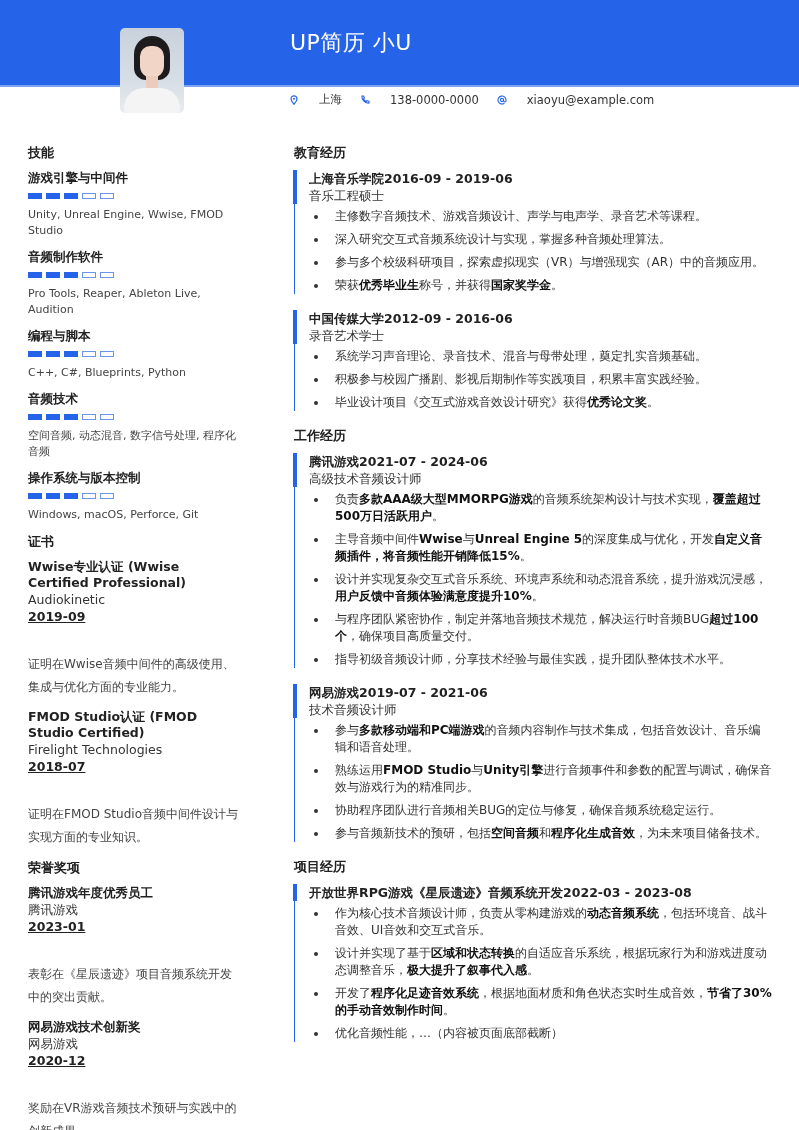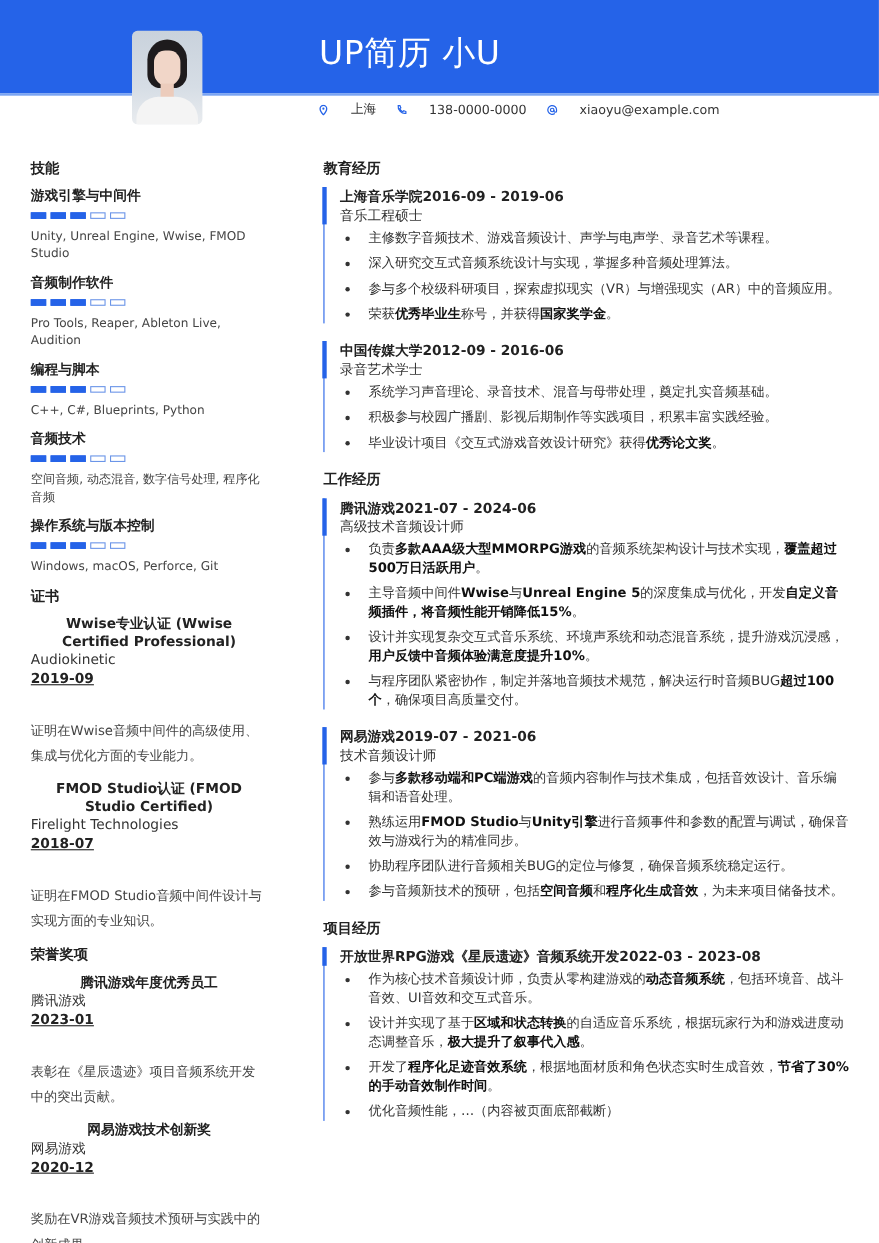--- a/index.html
+++ b/index.html
@@ -7,37 +7,37 @@
   body { font-family: "DejaVu Sans", "Liberation Sans", sans-serif; color: #222; position: relative; }
 
   .header-band { position: absolute; left: 0; top: 0; width: 799px; height: 85px; background: #2563e8; }
   .header-line { position: absolute; left: 0; top: 85px; width: 799px; height: 2px; background: #7aa4f2; }
   .avatar { position: absolute; left: 120px; top: 28px; width: 64px; height: 85px; border-radius: 5px;
     background: linear-gradient(180deg, #c9d2dc 0%, #d6dde5 60%, #e9ecef 100%); overflow: hidden; }
   .avatar .hair { position: absolute; left: 14px; top: 8px; width: 36px; height: 44px; border-radius: 18px 18px 12px 12px; background: #1e1b1d; }
   .avatar .face { position: absolute; left: 20px; top: 18px; width: 24px; height: 32px; border-radius: 12px 12px 14px 14px; background: #f1d6c8; }
   .avatar .neck { position: absolute; left: 26px; top: 48px; width: 12px; height: 14px; background: #ecccbc; }
   .avatar .body { position: absolute; left: 4px; top: 60px; width: 56px; height: 30px; border-radius: 20px 20px 0 0; background: #f4f4f4; }
-  .name { position: absolute; left: 290px; top: 28px; font-size: 30px; color: #fff; font-weight: 500; letter-spacing: 0.5px; }
+  .name { position: absolute; left: 290px; top: 28px; font-size: 22px; color: #fff; font-weight: 500; letter-spacing: 0.5px; }
 
   .contacts { position: absolute; left: 289px; top: 92px; display: flex; gap: 18px; font-size: 11.5px; color: #333; align-items: center; }
   .contact { display: flex; align-items: center; gap: 20px; }
   .contact svg { width: 10px; height: 10px; }
 
   .left { position: absolute; left: 28px; top: 144px; width: 215px; }
   .right { position: absolute; left: 294px; top: 144px; width: 478px; }
 
   .sec-title { font-size: 13px; font-weight: bold; color: #222; margin-bottom: 8px; }
   .skill-name { font-size: 12.5px; font-weight: bold; color: #222; margin-bottom: 6px; }
   .bars { display: flex; gap: 4px; margin-bottom: 8px; }
   .bar { width: 14px; height: 6px; background: #2563e8; border: 1px solid #2563e8; }
   .bar.empty { background: #fff; border: 1px solid #6b95e8; }
   .skill-desc { font-size: 11px; color: #444; line-height: 16px; margin-bottom: 10px; }
 
-  .cert-name { font-size: 12.5px; font-weight: bold; color: #222; line-height: 16px; text-align: center; }
+  .cert-name { font-size: 12.5px; font-weight: bold; color: #222; line-height: 16px; }
   .cert-issuer { font-size: 12.5px; color: #333; line-height: 17px; }
   .cert-date { font-size: 12.5px; font-weight: bold; color: #222; line-height: 17px; margin-bottom: 6px; text-decoration: underline; }
   .cert-desc { font-size: 12px; color: #444; line-height: 23px; margin-bottom: 10px; margin-top: 28px; }
 
   .entry { position: relative; padding-left: 14px; border-left: 1px solid #2563e8; margin-bottom: 16px; }
   .entry::before { content: ""; position: absolute; left: -2px; top: 0; width: 4px; height: 34px; background: #2563e8; }
   .entry.single::before { height: 17px; }
   .e-row { display: flex; justify-content: flex-start; font-size: 12.5px; line-height: 17px; }
   .e-title { font-weight: bold; color: #222; }
   .e-date { font-weight: bold; color: #222; }
@@ -220,20 +220,21 @@
           <span class="e-date">2021-07 - 2024-06</span>
         </div>
         <div class="e-row">
           <span class="e-sub">高级技术音频设计师</span>
         </div>
         <ul class="bullets">
           <li><span>负责</span><b>多款AAA级大型MMORPG游戏</b><span>的音频系统架构设计与技术实现，</span><b>覆盖超过500万日活跃用户</b><span>。</span></li>
           <li><span>主导音频中间件</span><b>Wwise</b><span>与</span><b>Unreal Engine 5</b><span>的深度集成与优化，开发</span><b>自定义音频插件，将音频性能开销降低15%</b><span>。</span></li>
           <li><span>设计并实现复杂交互式音乐系统、环境声系统和动态混音系统，提升游戏沉浸感，</span><b>用户反馈中音频体验满意度提升10%</b><span>。</span></li>
           <li><span>与程序团队紧密协作，制定并落地音频技术规范，解决运行时音频BUG</span><b>超过100个</b><span>，确保项目高质量交付。</span></li>
+          <li><span>指导初级音频设计师，分享技术经验与最佳实践，提升团队整体技术水平。</span></li>
         </ul>
       </div>
       <div class="entry">
         <div class="e-row">
           <span class="e-title">网易游戏</span>
           <span class="e-date">2019-07 - 2021-06</span>
         </div>
         <div class="e-row">
           <span class="e-sub">技术音频设计师</span>
         </div>

